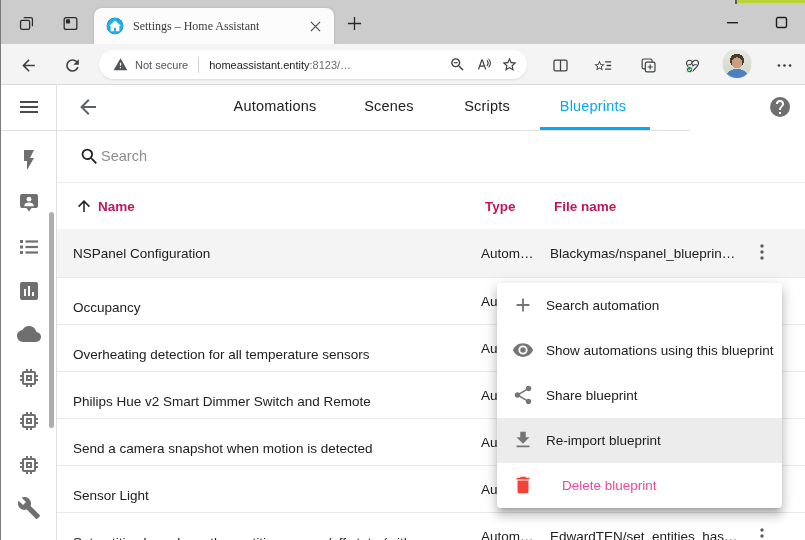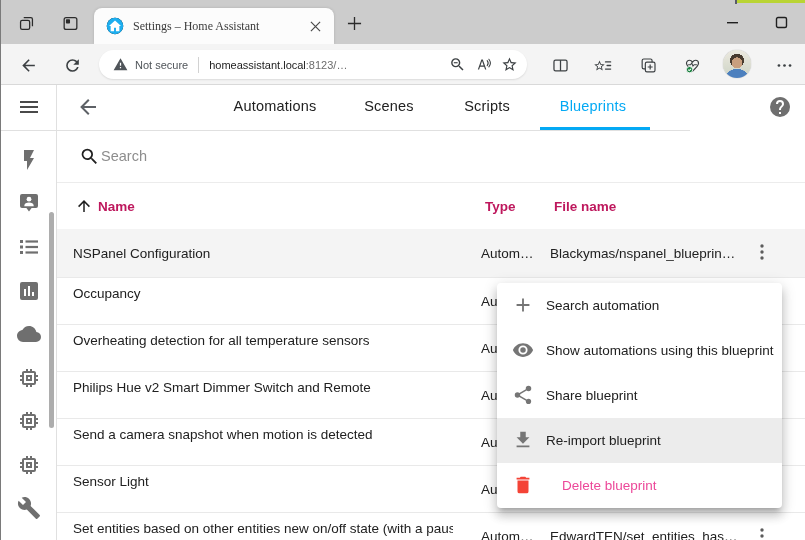--- a/index.html
+++ b/index.html
@@ -74,21 +74,21 @@
 
   .thead { position:absolute; left:4px; top:98px; width:748px; height:47px; border-bottom:1px solid #e0e0e0; font-size:13.5px; font-weight:bold; color:#be185d; }
   .thead .sort-arrow { position:absolute; left:14px; top:14px; width:18px; height:18px; color:#1f1f1f; }
   .thead .sort-arrow svg { width:18px; height:18px; }
   .col-name { position:absolute; left:37px; top:16px; }
   .col-type { position:absolute; left:424px; top:16px; }
   .col-file { position:absolute; left:493px; top:16px; }
 
   .row { position:absolute; left:0; width:748px; height:47px; border-bottom:1px solid #e9e9e9; font-size:13.5px; color:#212121; }
   .row.selected { background:#f4f4f4; height:49px; }
-  .cell-name { position:absolute; left:16px; top:8px; max-width:380px; white-space:nowrap; overflow:hidden; }
+  .cell-name { position:absolute; left:16px; top:22px; max-width:380px; white-space:nowrap; overflow:hidden; }
   .row.selected .cell-name, .row.selected .cell-type, .row.selected .cell-file { top:17px; }
   .cell-type { position:absolute; left:424px; top:16px; color:#212121; }
   .cell-file { position:absolute; left:493px; top:16px; color:#212121; }
   .kebab { position:absolute; left:693px; top:11px; width:24px; height:24px; color:#5c5c5c; }
   .kebab svg { width:24px; height:24px; }
 
   
   .context-menu { position:absolute; left:497px; top:198px; width:285px; height:225px; background:#fff; border-radius:4px; z-index:10;
     box-shadow:0 5px 5px -3px rgba(0,0,0,.2), 0 8px 10px 1px rgba(0,0,0,.14), 0 3px 14px 2px rgba(0,0,0,.12); }
   .menu-item { position:relative; height:45px; display:flex; align-items:center; padding-left:15px; font-size:13.5px; color:#212121; }
@@ -162,21 +162,21 @@
           <path d="M17.65,6.35C16.2,4.9 14.21,4 12,4A8,8 0 0,0 4,12A8,8 0 0,0 12,20C15.73,20 18.84,17.45 19.73,14H17.65C16.83,16.33 14.61,18 12,18A6,6 0 0,1 6,12A6,6 0 0,1 12,6C13.66,6 15.14,6.69 16.22,7.78L13,11H20V4L17.65,6.35Z"></path>
         </svg>
     </div>
 
     <div class="pill">
       <svg class="warn" viewBox="0 0 24 24" fill="currentColor" fill-rule="evenodd">
           <path d="M13,14H11V9H13M13,18H11V16H13M1,21H23L12,2L1,21Z"></path>
         </svg>
       <span class="notsecure">Not secure</span>
       <span class="vsep"></span>
-      <span class="host">homeassistant.local</span>
+      <span class="host">homeassistant.entity</span>
       <span class="path">:8123/…</span>
       <span class="pill-spacer"></span>
       <span class="pill-icon">
         <svg viewBox="0 0 24 24" fill="currentColor">
             <path d="M9.5,3A6.5,6.5 0 0,1 16,9.5C16,11.11 15.41,12.59 14.44,13.73L14.71,14H15.5L20.5,19L19,20.5L14,15.5V14.71L13.73,14.44C12.59,15.41 11.11,16 9.5,16A6.5,6.5 0 0,1 3,9.5A6.5,6.5 0 0,1 9.5,3M9.5,5C7,5 5,7 5,9.5C5,12 7,14 9.5,14C12,14 14,12 14,9.5C14,7 12,5 9.5,5Z"></path>
             <rect x="6.8" y="8.7" width="5.4" height="1.6"></rect>
           </svg>
       </span>
       <span class="pill-icon">
         <svg viewBox="0 0 24 24">

